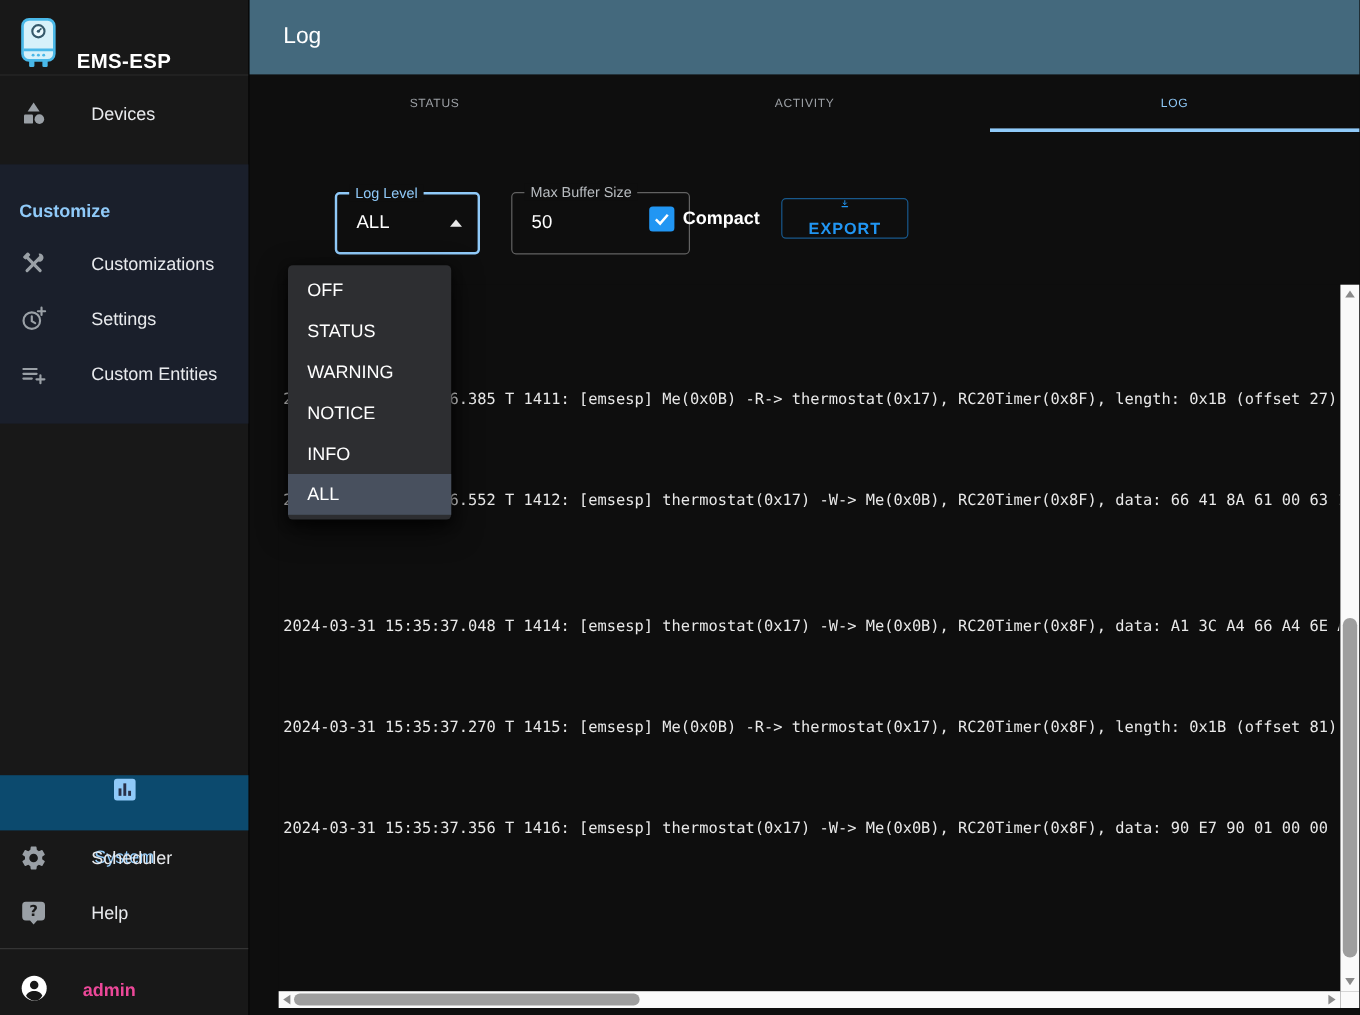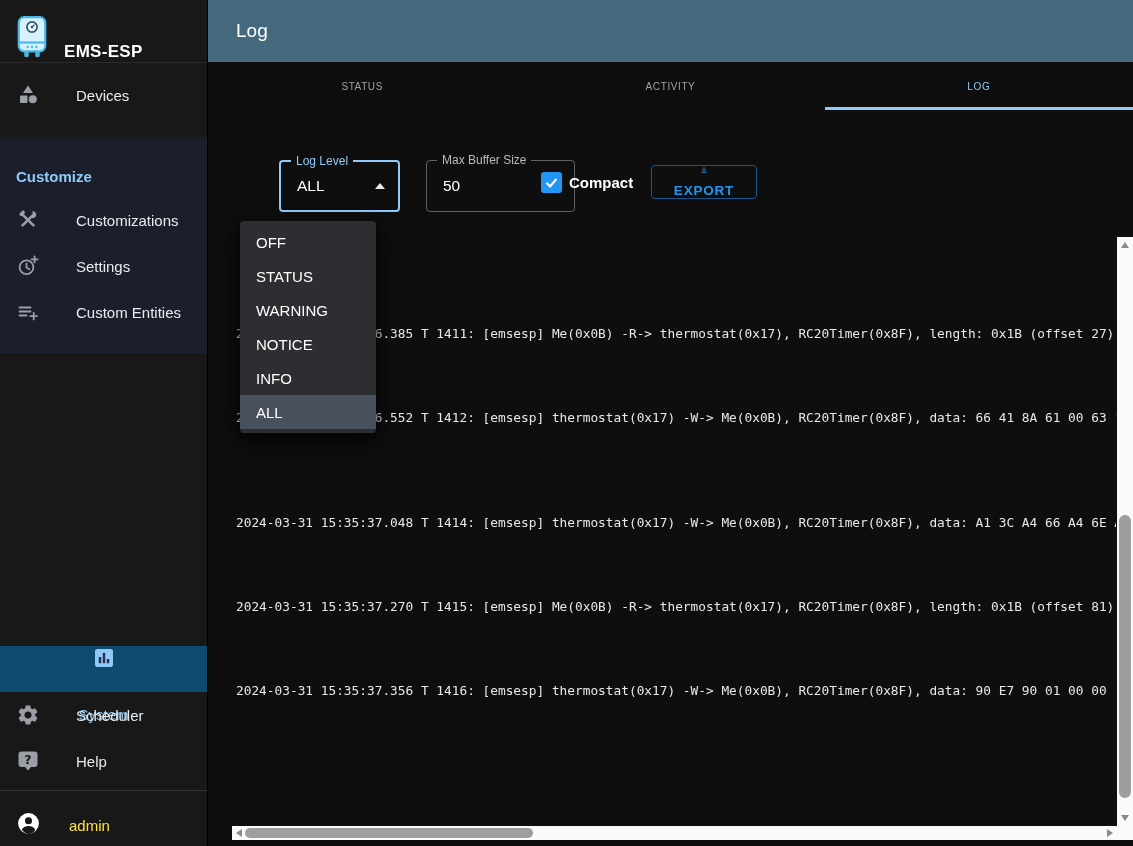--- a/index.html
+++ b/index.html
@@ -19,21 +19,21 @@
   .nav-item .icon { width:24px; height:24px; flex:none; display:flex; align-items:center; justify-content:center; }
   .nav-item .label { color:#e8eaed; font-size:15px; }
   .nav-item.active { background:#0c4a6e;flex-direction:column; }
   .nav-item.active .label { color:#90caf9; }
   .customize-section { background:#1a1f2b; margin-top:19px; padding:17px 0 18px 0; }
   .section-header { color:#90caf9; font-size:15px; font-weight:700; padding:14px 16px 12px; }
   .spacer { flex:1; }
   .sidebar-divider { border-top:1px solid rgba(255,255,255,.12); margin-top:6px; }
   .user-row { height:55px; flex:none; display:flex; align-items:center; gap:28px;
               padding:14px 16px 0; }
-  .user-row .label { color:#fde047; font-size:15px; }
+  .user-row .label { color:#ec4899; font-size:15px;font-weight:bold; }
 
   
   .main { flex:1; display:flex; flex-direction:column; background:#0e0e0e; }
   .appbar { height:62px; flex:none; background:#44697d; display:flex; align-items:center;
             padding:0 28px; }
   .appbar-title { color:#fff; font-size:19px; }
   .tabs { height:48px; flex:none; display:flex; }
   .tab { flex:1; display:flex; align-items:center; justify-content:center; position:relative;
          color:#9da1a6; font-size:10px; font-weight:500; letter-spacing:.6px; cursor:pointer;
          text-transform:uppercase; }

